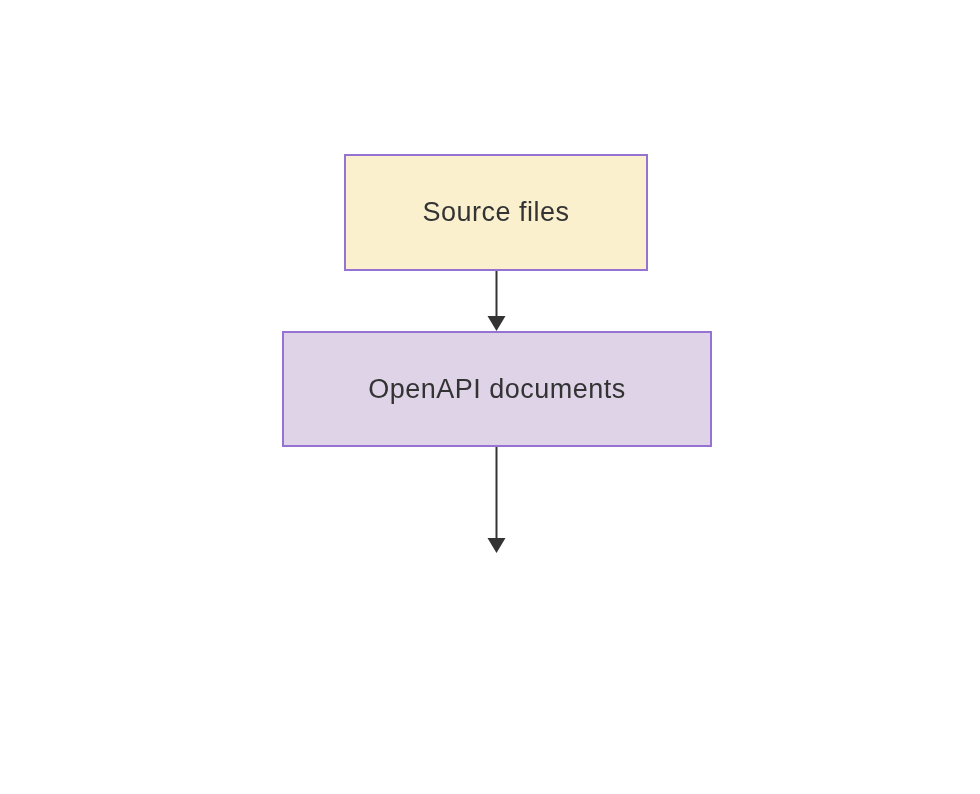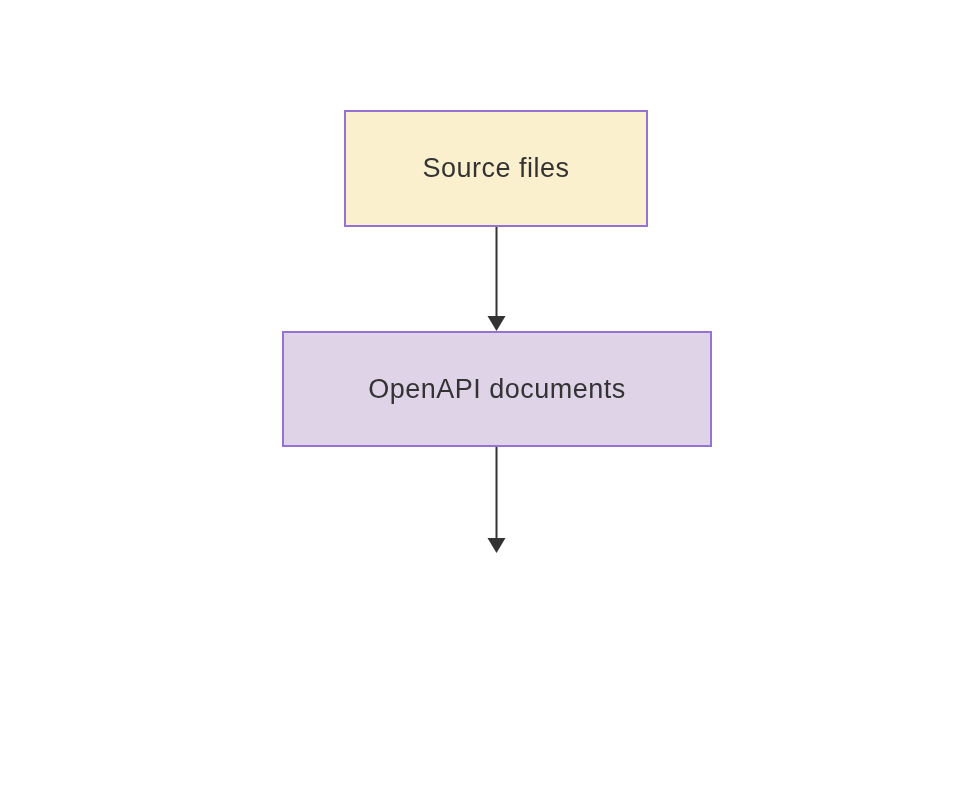--- a/index.html
+++ b/index.html
@@ -67,21 +67,21 @@
     <g>
       <line x1="496.5" y1="227" x2="496.5" y2="318" stroke-width="2" stroke="#333333"></line>
       <polygon points="487.5,316 505.5,316 496.5,331" fill="#333333"></polygon>
     </g>
     <g>
       <line x1="496.5" y1="447" x2="496.5" y2="540" stroke-width="2" stroke="#333333"></line>
       <polygon points="487.5,538 505.5,538 496.5,553" fill="#333333"></polygon>
     </g>
   </svg>
 
-  <div class="node node-source" style="background-color: rgb(250, 240, 205); border-color: rgb(150, 115, 211);">
+  <div class="node node-source" style="background-color: rgb(250, 240, 205); border-color: rgb(150, 115, 211); margin-top: 44px;">
     <span class="node-label">Source files</span>
   </div>
 
   <div class="node node-openapi" style="background-color: rgb(222, 211, 231); border-color: rgb(150, 115, 211);">
     <span class="node-label">OpenAPI documents</span>
   </div>
 
 
 </div>
 

